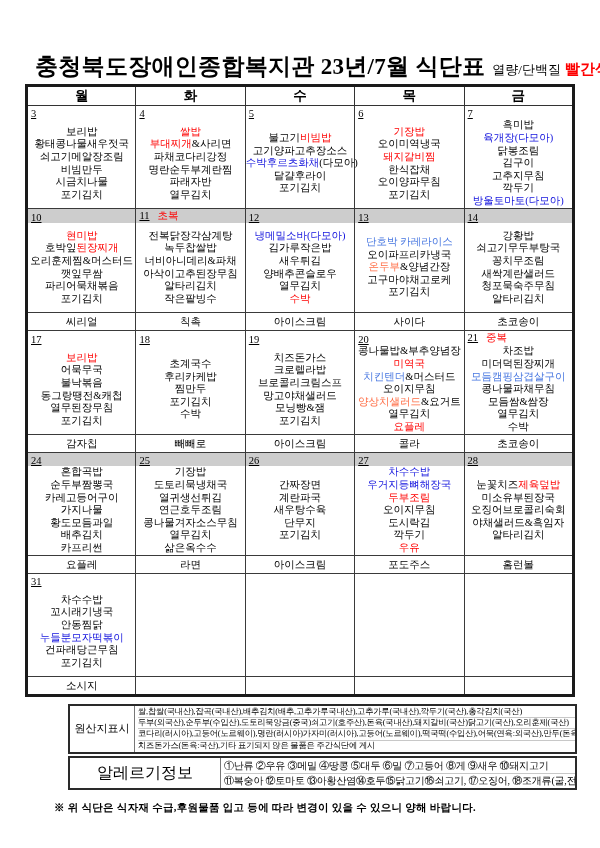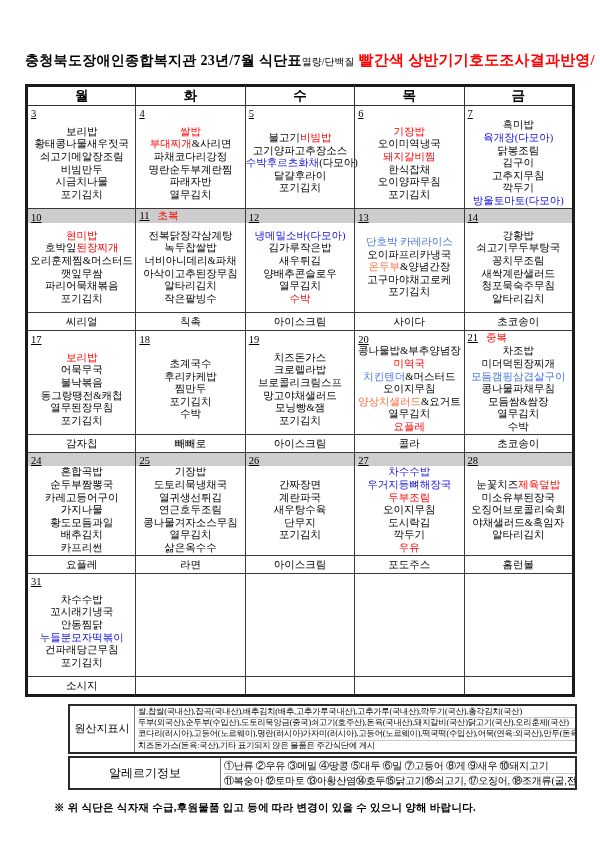--- a/index.html
+++ b/index.html
@@ -1,40 +1,40 @@
 <!DOCTYPE html>
 <html><head>
 <meta charset="utf-8">
 <style>
   html,body{margin:0;padding:0;background:#fff;}
   .page{position:relative;width:600px;height:848px;background:#ffffff;overflow:hidden;
         font-family:"Liberation Serif","DejaVu Serif",serif;color:#000;}
   .titlebar{position:absolute;left:25px;top:51px;width:570px;display:flex;align-items:baseline;white-space:nowrap;}
-  .title{font-size:14px;font-weight:bold;letter-spacing:.3px;}
-  .subtitle{font-size:10px;}
+  .title{font-size:23px;font-weight:bold;letter-spacing:.3px;margin-left:10px;}
+  .subtitle{font-size:13px;margin-left:7px;}
   .notice{font-size:15px;font-weight:bold;color:#fe0000;margin-left:4px;letter-spacing:.2px;}
   table.cal{position:absolute;left:25px;top:84px;width:550px;table-layout:fixed;
             border-collapse:collapse;border:3px solid #1a1a1a;}
   table.cal th{border:1.5px solid #333;height:17px;font-size:13.5px;font-weight:bold;padding:0;}
   table.cal td{border:1px solid #3a3a3a;padding:0;}
   tr.daterow td{height:13px;font-size:10.5px;text-align:left;padding:0 3px;vertical-align:bottom;
                 border-bottom:none;}
   tr.daterow.shaded td{background:#cdcdcd;}
   .dnum{text-decoration:underline;}
   .dtag{color:#fe0000;font-weight:normal;margin-left:8px;}
   tr.menurow td{height:89px;vertical-align:middle;text-align:center;border-top:none;}
   .mi{font-size:10.5px;line-height:12.6px;white-space:nowrap;}
   tr.snackrow td{height:17px;text-align:center;font-size:10.5px;vertical-align:middle;}
   .info-box{position:absolute;left:68px;width:509px;border:2px solid #2a2a2a;background:#fff;
             display:flex;box-sizing:border-box;overflow:hidden;}
   .origin-box{top:704px;min-height:45px;}
   .allergy-box{top:756px;min-height:32px;}
   .info-label{flex:none;display:flex;align-items:center;justify-content:center;border-right:1px solid #777;}
   .origin-box .info-label{width:64px;font-size:11px;}
-  .allergy-box .info-label{width:150px;font-size:12px;}
+  .allergy-box .info-label{width:150px;font-size:16px;}
   .info-content{flex:1;display:flex;flex-direction:column;justify-content:center;padding:1px 3px;}
   .info-line{white-space:nowrap;border-bottom:1px solid #c8c8c8;}
   .info-line:last-child{border-bottom:none;}
   .origin-box .info-line{font-size:8.3px;line-height:10.2px;letter-spacing:-.2px;}
   .allergy-box .info-line{font-size:10px;line-height:13.5px;letter-spacing:-.2px;}
   .footnote{position:absolute;left:0;top:801px;width:530px;text-align:center;
             font-size:10.5px;font-weight:bold;letter-spacing:.3px;}
 </style>
 </head>
 <body>

